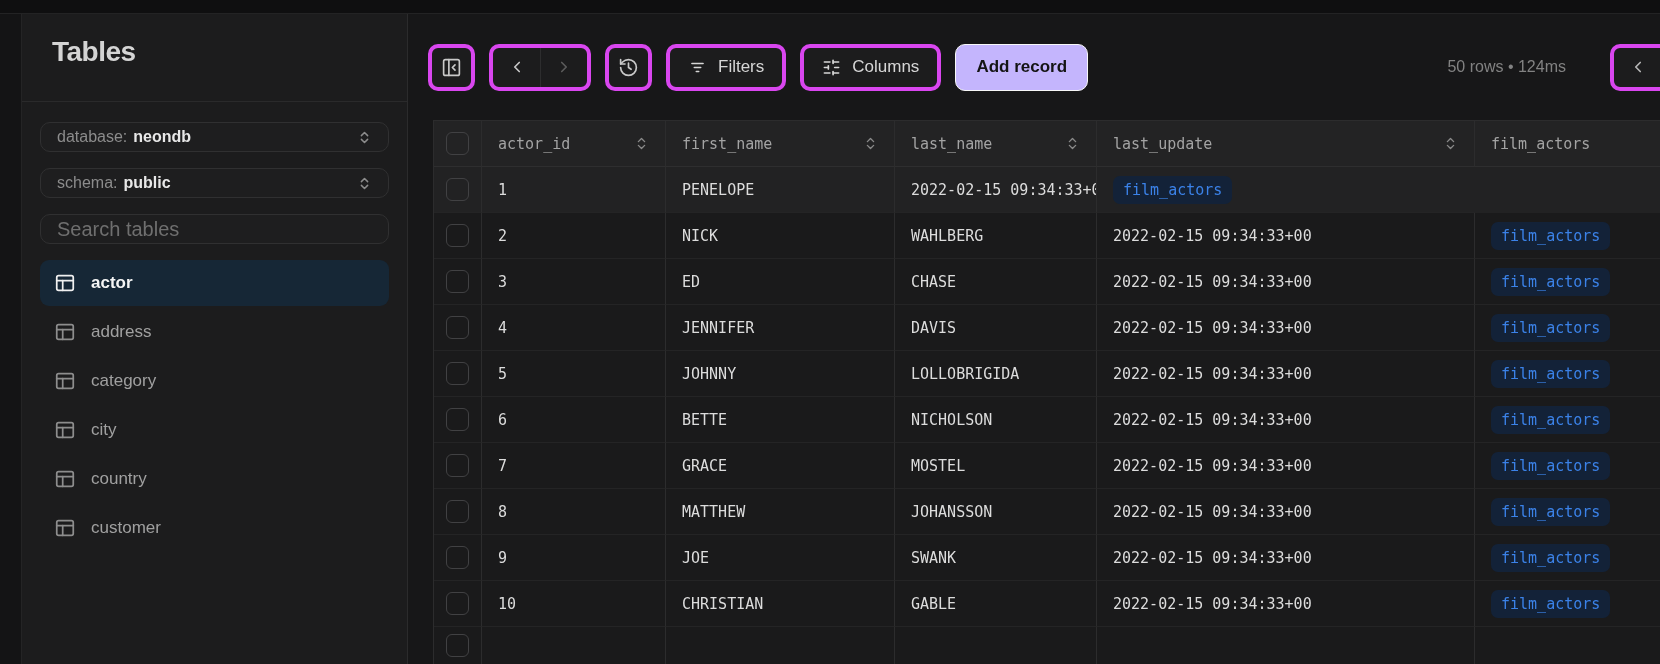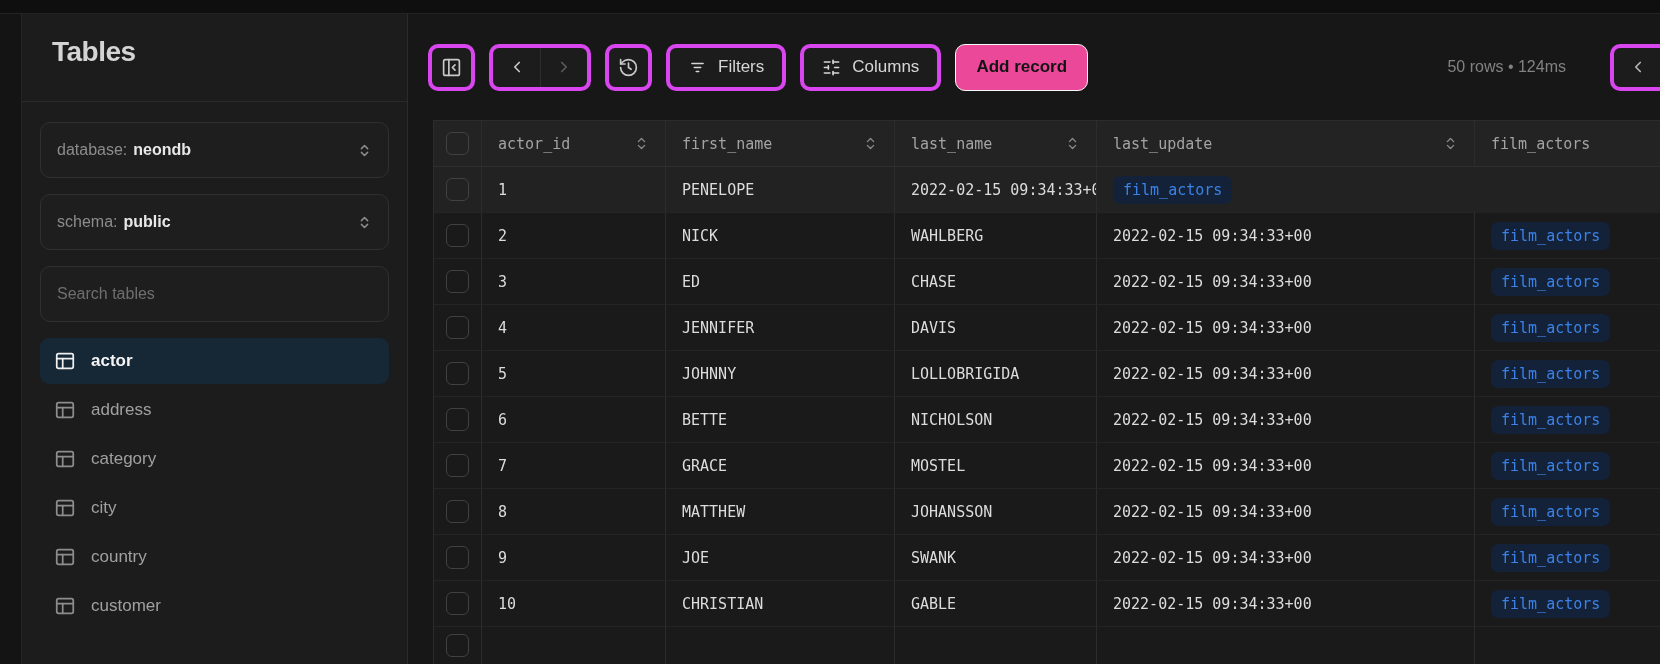--- a/index.html
+++ b/index.html
@@ -12,29 +12,29 @@
   
   .left-rail { width:22px; background:#141415; border-right:1px solid #242425; flex:0 0 auto; }
 
   
   .sidebar { width:386px; flex:0 0 auto; background:#1c1c1d; border-right:1px solid #2b2b2c; display:flex; flex-direction:column; }
   .sidebar-header { height:88px; padding:22px 30px 0 30px; border-bottom:1px solid #2a2a2b; }
   .sidebar-title { font-size:28px; font-weight:bold; color:#d4d4d4; letter-spacing:-0.5px; }
   .sidebar-body { padding:20px 18px 0 18px; }
 
   .select-box, .search-box {
-    height:56px; border:1px solid #303031; border-radius:10px; background:#1e1e1f;
+    height:30px; border:1px solid #303031; border-radius:10px; background:#1e1e1f;
     display:flex; align-items:center; padding:0 16px; margin-bottom:16px; cursor:pointer;
   }
   .select-label { color:#8c8c8c; font-size:16px; margin-right:6px; }
   .select-value { color:#e8e8e8; font-size:16px; font-weight:bold; }
   .select-chev { margin-left:auto; display:flex; color:#8c8c8c; }
   .search-box input {
     background:transparent; border:none; outline:none; width:100%;
-    font-family:"Liberation Sans", sans-serif; font-size:16px; color:#5eead4;
+    font-family:"Liberation Sans", sans-serif; font-size:20px; color:#5eead4;
   }
   .search-box input::placeholder { color:#6f6f6f; }
 
   .table-list { margin-top:12px; display:flex; flex-direction:column; gap:3px; }
   .table-item {
     height:46px; border-radius:9px; display:flex; align-items:center; gap:15px;
     padding:0 14px; color:#a0a0a0; font-size:17px; cursor:pointer;
   }
   .table-item .t-icon { display:flex; color:#8d8d8d; }
   .table-item.selected { background:#162736; color:#f5f5f5; font-weight:bold; }
@@ -47,21 +47,21 @@
     border:4px solid #d946ef; border-radius:10px; background:#1c1c1d; color:#c9c9c9;
     display:flex; align-items:center; cursor:pointer;
   }
   .icon-btn { width:47px; height:47px; justify-content:center; }
   .nav-group { height:47px; padding:0; }
   .nav-seg { width:47px; height:100%; display:flex; align-items:center; justify-content:center; }
   .nav-seg + .nav-seg { border-left:1px solid #2d2d2e; }
   .nav-seg.disabled { color:#5c5c5c; }
   .txt-btn { height:47px; padding:0 18px; gap:11px; font-size:17px; color:#d6d6d6; }
   .add-btn {
-    height:47px; padding:0 20px; border-radius:10px; background:#ec4899; color:#141414;
+    height:47px; padding:0 20px; border-radius:10px; background:#c4b5fd; color:#141414;
     font-size:17px; font-weight:bold; border:1px solid #f7f7f7; display:flex; align-items:center; cursor:pointer;
   }
   .toolbar-spacer { flex:1; }
   .status-text { color:#828282; font-size:16px; white-space:nowrap; margin-right:30px; }
   .pager-btn { height:47px; width:110px; border-radius:10px; flex:0 0 auto; margin-right:-60px; }
   .pager-seg { width:48px; height:100%; display:flex; align-items:center; justify-content:center; color:#b8b8b8; }
   .pager-seg + .pager-seg { border-left:1px solid #2d2d2e; }
 
   
   .grid { margin-left:25px; width:1230px; border-left:1px solid #2c2c2d; border-top:1px solid #2c2c2d;

